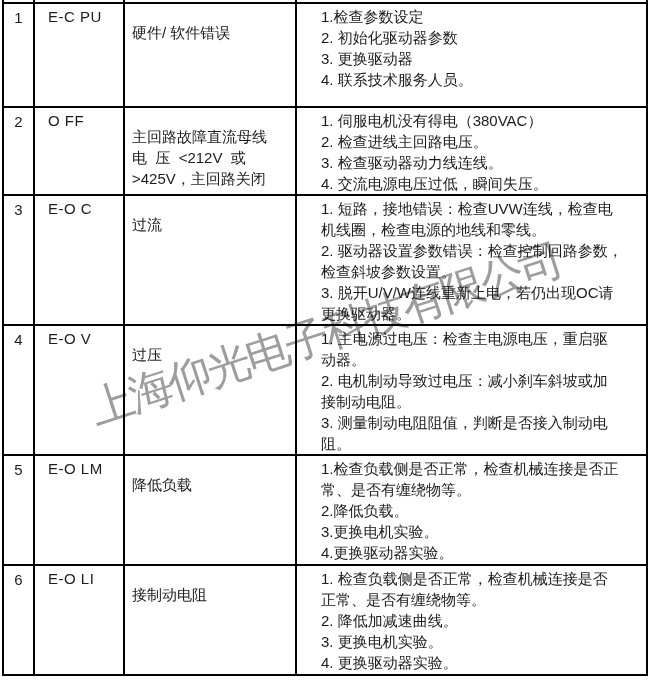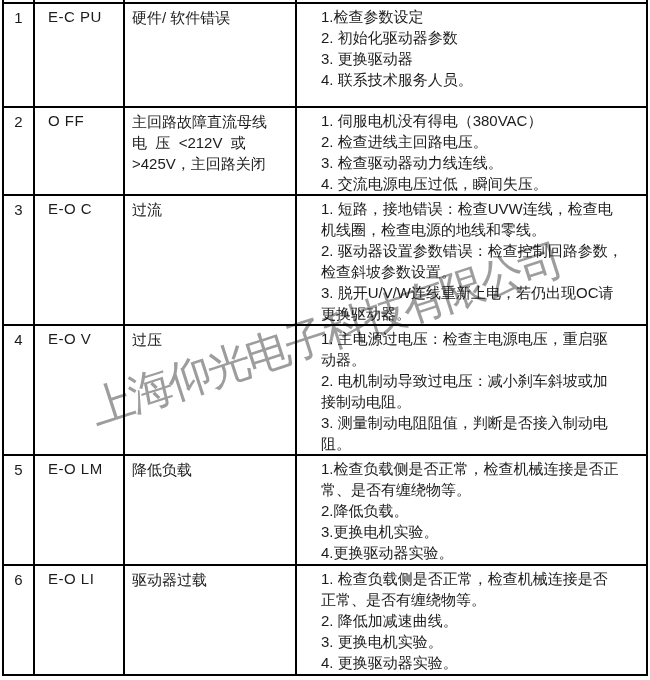--- a/index.html
+++ b/index.html
@@ -37,21 +37,21 @@
   tr.sliver td { height: 3px; border-top: none; padding: 0; }
   tr.r1 td { height: 104px; }
   tr.r2 td { height: 78px;  }
   tr.r3 td { height: 128px; }
   tr.r4 td { height: 119px; }
   tr.r5 td { height: 110px; }
   tr.r6 td { height: 110px; }
   td.num  { text-align: center; padding-top: 3px; }
   td.code { padding: 2px 2px 0 13px; letter-spacing: 0.5px; }
   td.desc {
-    padding: 3px 8px 0 7px;
+    padding: 18px 8px 0 7px;
     white-space: pre-wrap;
     text-align: justify;
   }
   td.sol {
     padding: 2px 5px 0 24px;
     white-space: pre-wrap;
   }
   .watermark {
     position: absolute;
     left: 91px; top: 388px;
@@ -143,21 +143,21 @@
         <td class="sol">1.检查负载侧是否正常，检查机械连接是否正
 常、是否有缠绕物等。
 2.降低负载。
 3.更换电机实验。
 4.更换驱动器实验。</td>
       </tr>
 
       <tr class="r6">
         <td class="num">6</td>
         <td class="code">E-O LI</td>
-        <td class="desc">驱动器过载</td>
+        <td class="desc">接制动电阻</td>
         <td class="sol">1. 检查负载侧是否正常，检查机械连接是否
 正常、是否有缠绕物等。
 2. 降低加减速曲线。
 3. 更换电机实验。
 4. 更换驱动器实验。</td>
       </tr>
     </tbody>
   </table>
 
   <div class="watermark">上海仰光电子科技有限公司</div>

